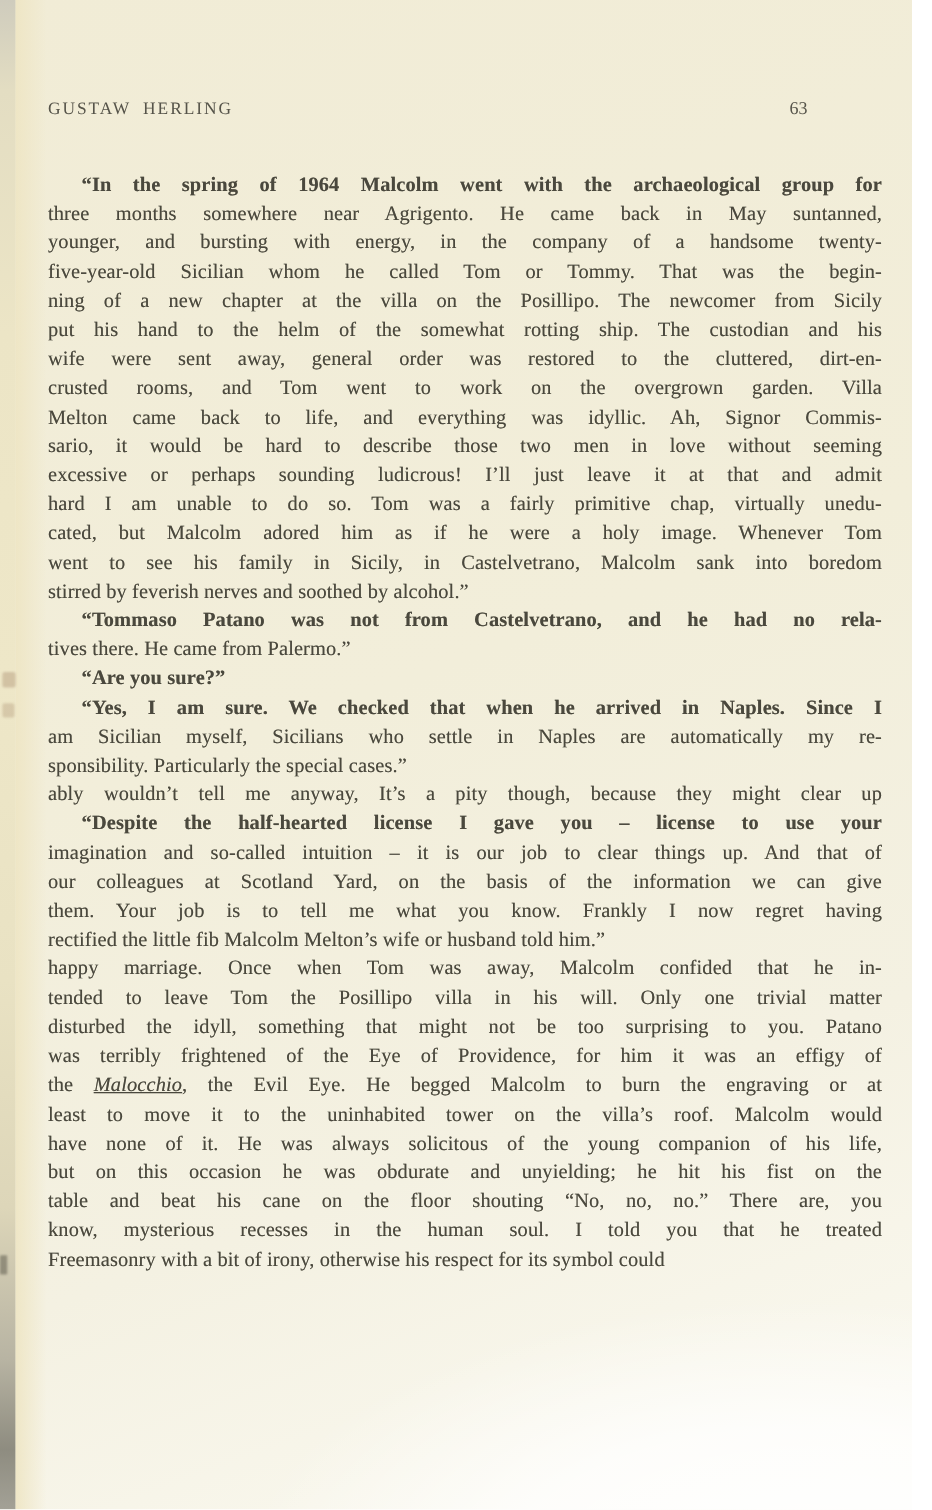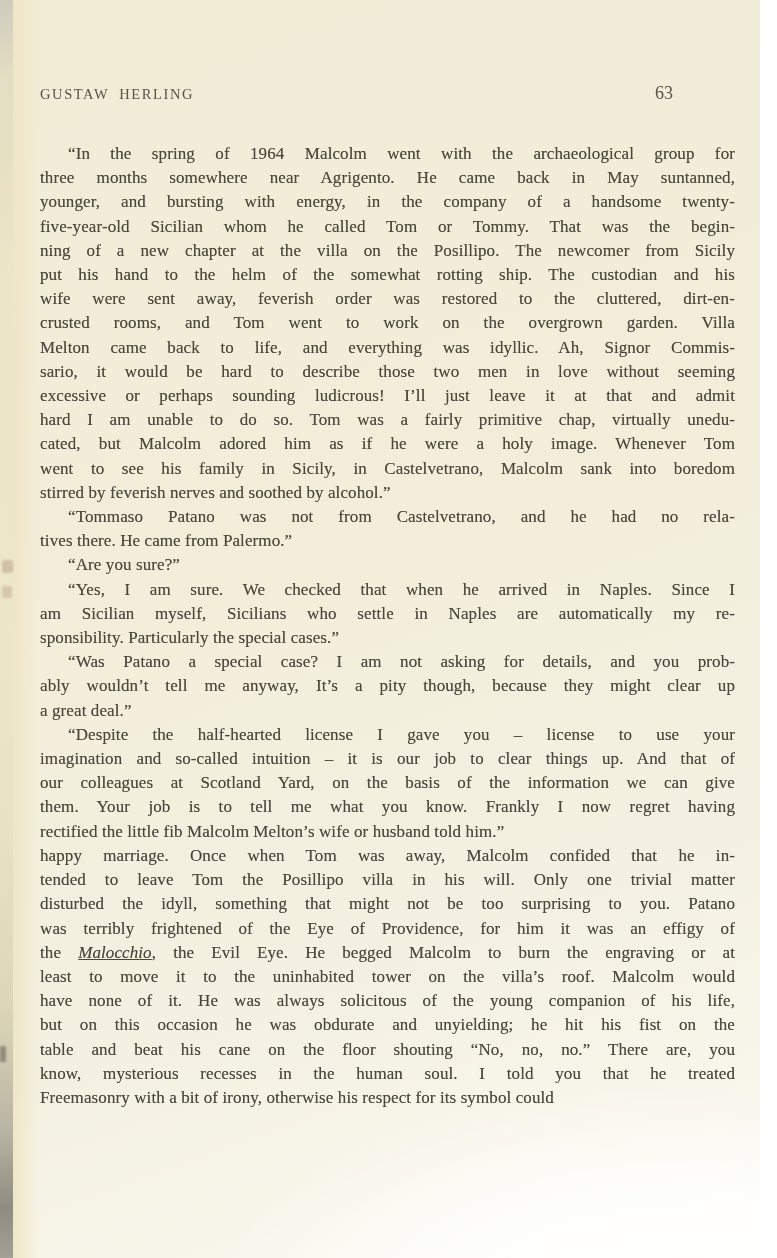--- a/index.html
+++ b/index.html
@@ -30,30 +30,30 @@
   .smudge.s2 { left: 2px; top: 586px; width: 10px; height: 12px; background: rgba(146,110,80,0.25); border-radius: 2px; }
   .smudge.s3 { left: 0px; top: 1046px; width: 6px; height: 16px; background: rgba(70,68,58,0.45); border-radius: 1px; }
 
   .header {
     position: absolute; left: 40px; right: 42px; top: 83px;
     display: flex; justify-content: space-between; align-items: baseline;
   }
   .running-title {
     font-size: 14.5px; letter-spacing: 1.6px; word-spacing: 5px; color: #56544a;
   }
-  .page-number { font-size: 18px; color: #56544a; padding-right: 45px; }
+  .page-number { font-size: 15px; color: #56544a; padding-right: 45px; }
 
   .body-text {
     position: absolute; left: 40px; top: 142px; width: 695px;
     font-size: 17px; line-height: 24.2px; letter-spacing: 0.1px;
     text-shadow: 0 0 0.5px rgba(74,72,61,0.55);
   }
   .line { text-align: justify; text-align-last: justify; white-space: normal; }
   .line.last { text-align-last: left; }
-  .line.first { text-indent: 28px; }
+  .line.first { text-indent: 28px; font-weight: bold; }
   .italic { font-style: italic; text-decoration: underline; }
 </style>
 </head>
 <body>
 
 <div class="page">
   <div class="edge-left"></div>
   <div class="edge-band"></div>
   <div class="smudge s1"></div>
   <div class="smudge s2"></div>
@@ -65,21 +65,21 @@
   </div>
 
   <div class="body-text">
       <div>
         <div class="line first">“In the spring of 1964 Malcolm went with the archaeological group for</div>
         <div class="line">three months somewhere near Agrigento. He came back in May suntanned,</div>
         <div class="line">younger, and bursting with energy, in the company of a handsome twenty-</div>
         <div class="line">five-year-old Sicilian whom he called Tom or Tommy. That was the begin-</div>
         <div class="line">ning of a new chapter at the villa on the Posillipo. The newcomer from Sicily</div>
         <div class="line">put his hand to the helm of the somewhat rotting ship. The custodian and his</div>
-        <div class="line">wife were sent away, feverish order was restored to the cluttered, dirt-en-</div>
+        <div class="line">wife were sent away, general order was restored to the cluttered, dirt-en-</div>
         <div class="line">crusted rooms, and Tom went to work on the overgrown garden. Villa</div>
         <div class="line">Melton came back to life, and everything was idyllic. Ah, Signor Commis-</div>
         <div class="line">sario, it would be hard to describe those two men in love without seeming</div>
         <div class="line">excessive or perhaps sounding ludicrous! I’ll just leave it at that and admit</div>
         <div class="line">hard I am unable to do so. Tom was a fairly primitive chap, virtually unedu-</div>
         <div class="line">cated, but Malcolm adored him as if he were a holy image. Whenever Tom</div>
         <div class="line">went to see his family in Sicily, in Castelvetrano, Malcolm sank into boredom</div>
         <div class="line last">stirred by feverish nerves and soothed by alcohol.”</div>
       </div>
       <div>
@@ -88,23 +88,21 @@
       </div>
       <div>
         <div class="line first last">“Are you sure?”</div>
       </div>
       <div>
         <div class="line first">“Yes, I am sure. We checked that when he arrived in Naples. Since I</div>
         <div class="line">am Sicilian myself, Sicilians who settle in Naples are automatically my re-</div>
         <div class="line last">sponsibility. Particularly the special cases.”</div>
       </div>
       <div>
-        <div class="line first">“Was Patano a special case? I am not asking for details, and you prob-</div>
         <div class="line">ably wouldn’t tell me anyway, It’s a pity though, because they might clear up</div>
-        <div class="line last">a great deal.”</div>
       </div>
       <div>
         <div class="line first">“Despite the half-hearted license I gave you –  license to use your</div>
         <div class="line">imagination and so-called intuition – it is our job to clear things up. And that of</div>
         <div class="line">our colleagues at Scotland Yard, on the basis of the information we can give</div>
         <div class="line">them. Your job is to tell me what you know. Frankly I now regret having</div>
         <div class="line last">rectified the little fib Malcolm Melton’s wife or husband told him.”</div>
       </div>
       <div>
         <div class="line">happy marriage. Once when Tom was away, Malcolm confided that he in-</div>

